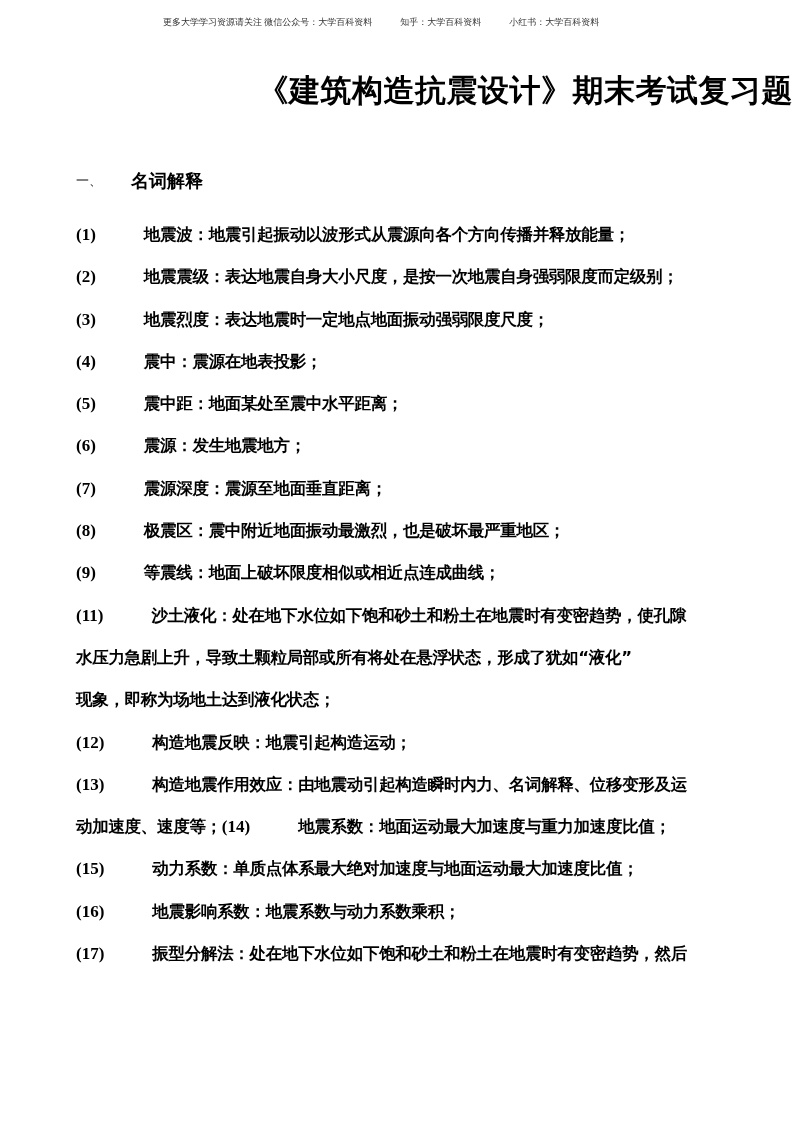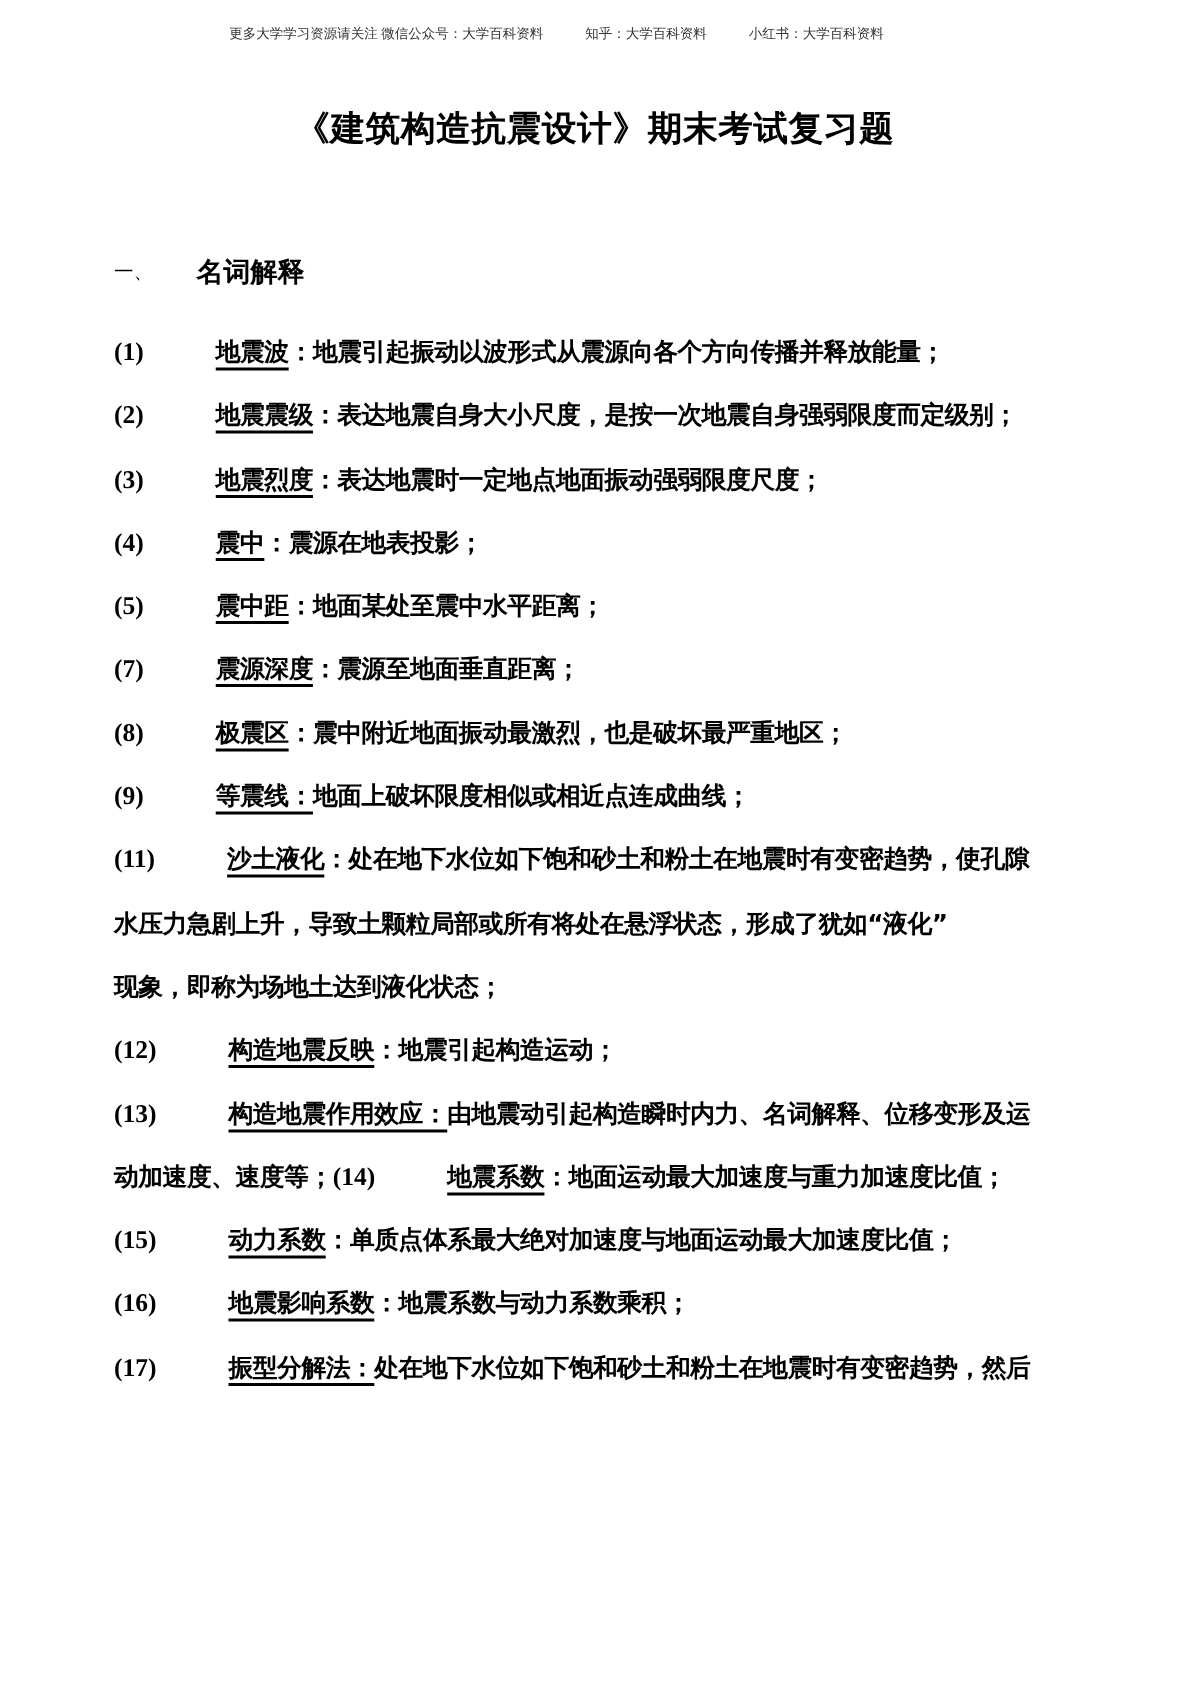--- a/index.html
+++ b/index.html
@@ -1,49 +1,50 @@
 <!DOCTYPE html>
 <html><head>
 <meta charset="utf-8">
 <style>
   html, body { margin: 0; padding: 0; background: #ffffff; }
   body { width: 793px; height: 1122px; position: relative; overflow: hidden;
          font-family: "Liberation Serif", "DejaVu Serif", serif; color: #000; }
-  .header-note { position: absolute; top: 16px; left: 4px; width: 734px; text-align: center;
+  .header-note { position: absolute; top: 16px; left: 14px; width: 734px; text-align: center;
          font-size: 9px; color: #333; white-space: pre; }
   .header-note span { margin: 0 14px; }
-  .doc-title { position: absolute; top: 70px; left: 0; width: 793px; text-align: center;
-         font-family: "DejaVu Sans", sans-serif; font-size: 23px; font-weight: bold; letter-spacing: 0.5px; }
+  .doc-title { position: absolute; top: 70px; left: 0; width: 793px; text-align: right;
+         font-family: "DejaVu Sans", sans-serif; font-size: 31px; font-weight: bold; letter-spacing: 0.5px; }
   .section-num { position: absolute; top: 172px; left: 76px; font-size: 13px;
          font-family: "DejaVu Sans", sans-serif; }
   .section-title { position: absolute; top: 169px; left: 131px; font-size: 18px; font-weight: bold;
          font-family: Liberation Mono, monospace; }
   .body { position: absolute; top: 221px; left: 76px; width: 645px; }
   .line { height: 42.3px; line-height: 28px; font-size: 16.5px; font-weight: bold;
           white-space: nowrap; font-family: "DejaVu Sans", sans-serif; letter-spacing: -0.3px; }
   .num { font-family: "Liberation Serif", serif; font-weight: bold; font-size: 17px; letter-spacing: 0; }
-  .term { text-decoration: underline; text-underline-offset: 5px; text-decoration-thickness: 1.5px; padding-left: 48px; }
+  .term { text-underline-offset: 5px; text-decoration-thickness: 1.5px; padding-left: 48px; }
   .def { }
 </style>
 </head>
 <body>
 
 <div class="header-note"><span>更多大学学习资源请关注 微信公众号：大学百科资料</span><span>知乎：大学百科资料</span><span>小红书：大学百科资料</span></div>
 
 <div class="doc-title">《建筑构造抗震设计》期末考试复习题</div>
 
 <div class="section-num">一、</div>
 <div class="section-title">名词解释</div>
 
 <div class="body">
   <div class="line"><span class="num">(1)</span><span class="term">地震波</span><span>：</span><span class="def">地震引起振动以波形式从震源向各个方向传播并释放能量；</span></div>
   <div class="line"><span class="num">(2)</span><span class="term">地震震级</span><span>：</span><span class="def">表达地震自身大小尺度，是按一次地震自身强弱限度而定级别；</span></div>
   <div class="line"><span class="num">(3)</span><span class="term">地震烈度</span><span>：</span><span class="def">表达地震时一定地点地面振动强弱限度尺度；</span></div>
   <div class="line"><span class="num">(4)</span><span class="term">震中</span><span>：</span><span class="def">震源在地表投影；</span></div>
   <div class="line"><span class="num">(5)</span><span class="term">震中距</span><span>：</span><span class="def">地面某处至震中水平距离；</span></div>
+  <div class="line"><span class="num">(6)</span><span class="term">震源</span><span>：</span><span class="def">发生地震地方；</span></div>
   <div class="line"><span class="num">(7)</span><span class="term">震源深度</span><span>：</span><span class="def">震源至地面垂直距离；</span></div>
   <div class="line"><span class="num">(8)</span><span class="term">极震区</span><span>：</span><span class="def">震中附近地面振动最激烈，也是破坏最严重地区；</span></div>
   <div class="line"><span class="num">(9)</span><span class="term">等震线：</span><span></span><span class="def">地面上破坏限度相似或相近点连成曲线；</span></div>
   <div class="line"><span class="num">(11)</span><span class="term">沙土液化</span><span>：</span><span class="def">处在地下水位如下饱和砂土和粉土在地震时有变密趋势，使孔隙</span></div>
   <div class="line">水压力急剧上升，导致土颗粒局部或所有将处在悬浮状态，形成了犹如“液化”</div>
   <div class="line">现象，即称为场地土达到液化状态；</div>
   <div class="line"><span class="num">(12)</span><span class="term">构造地震反映</span><span>：</span><span class="def">地震引起构造运动；</span></div>
   <div class="line"><span class="num">(13)</span><span class="term">构造地震作用效应：</span><span></span><span class="def">由地震动引起构造瞬时内力、名词解释、位移变形及运</span></div>
   <div class="line"><span>动加速度、速度等；</span><span class="num">(14)</span><span class="term">地震系数</span><span>：</span><span class="def">地面运动最大加速度与重力加速度比值；</span></div>
   <div class="line"><span class="num">(15)</span><span class="term">动力系数</span><span>：</span><span class="def">单质点体系最大绝对加速度与地面运动最大加速度比值；</span></div>

